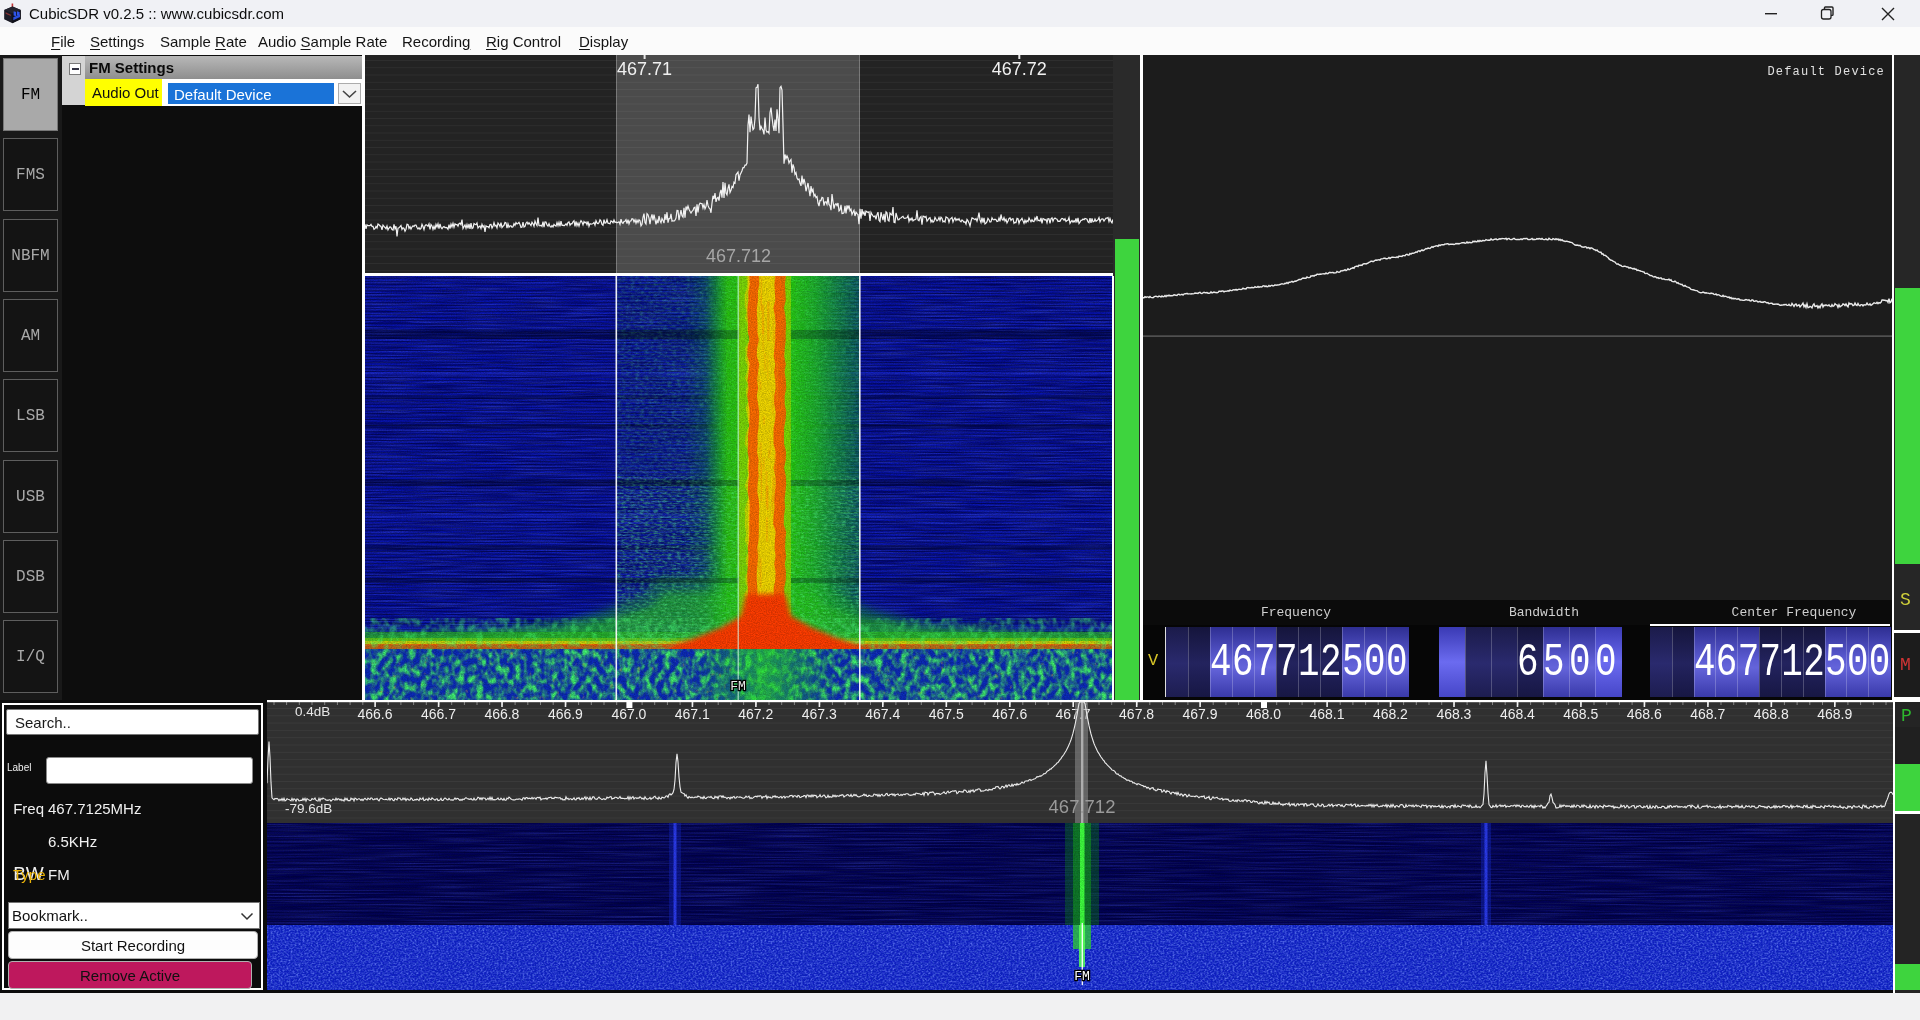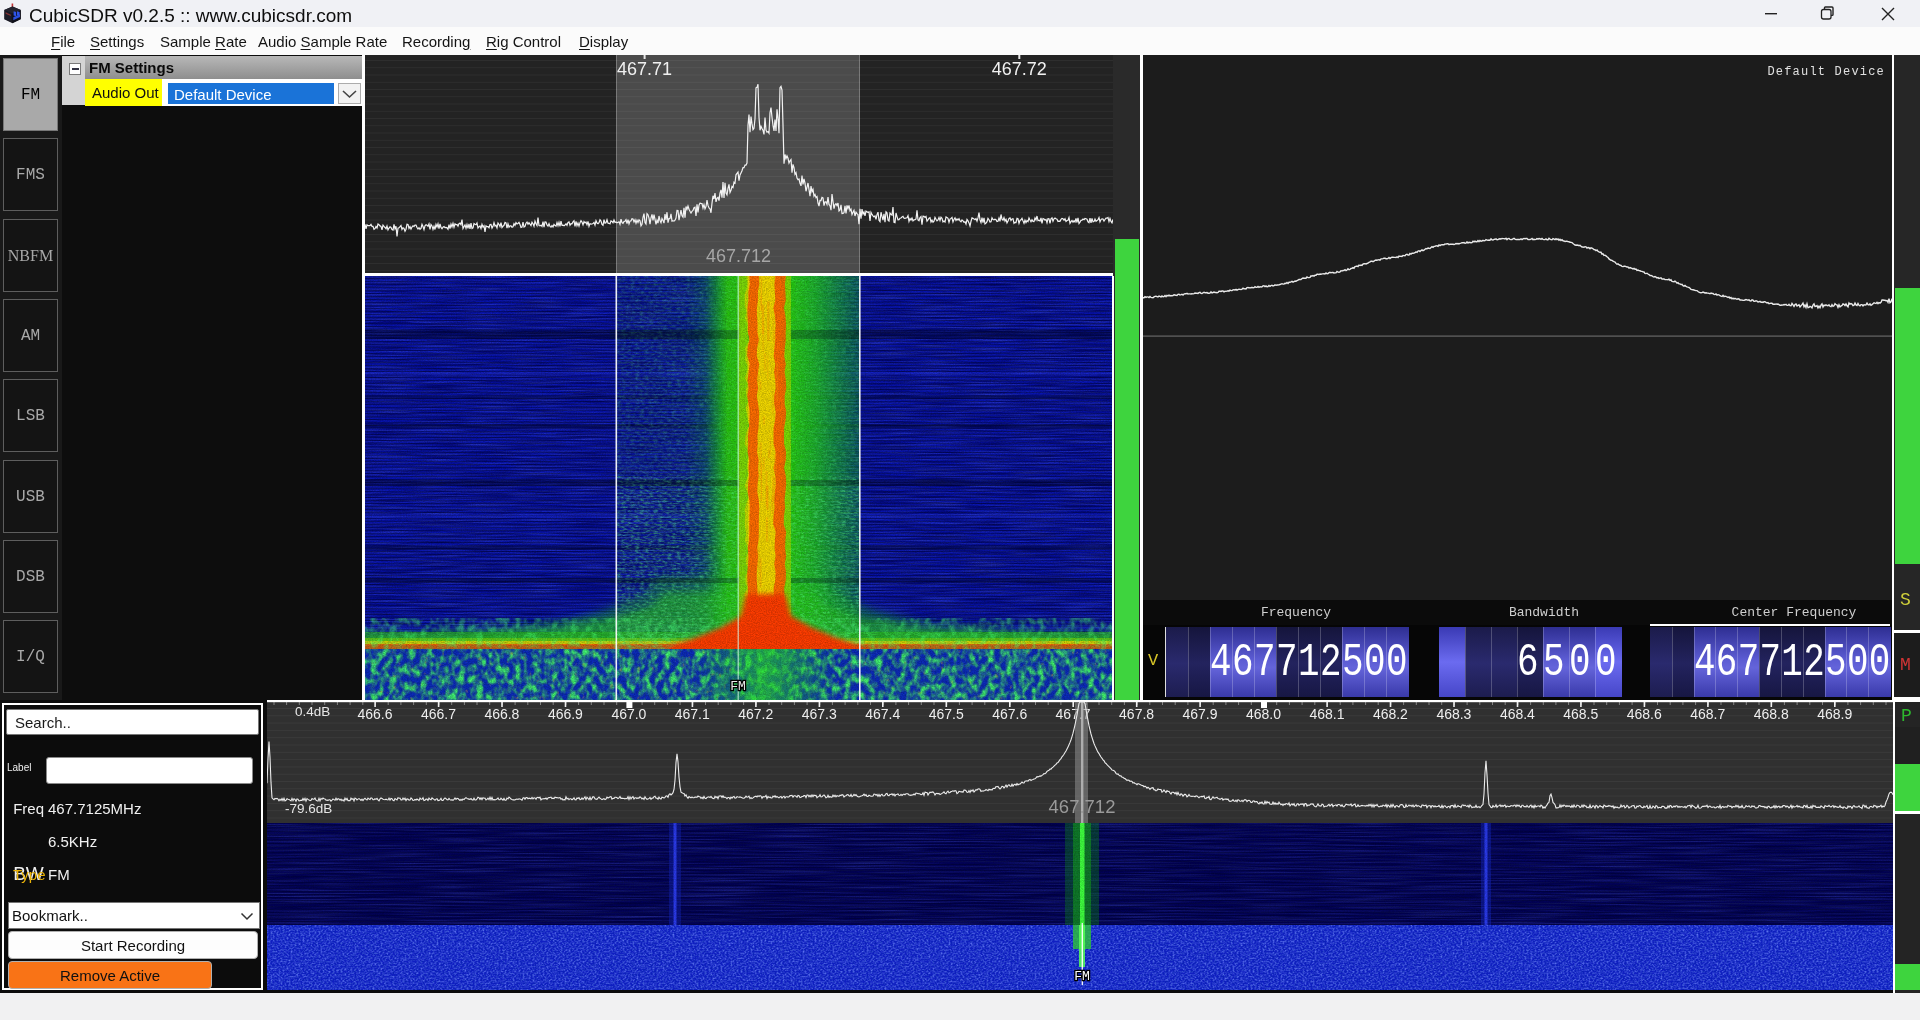--- a/index.html
+++ b/index.html
@@ -1,20 +1,20 @@
 <!DOCTYPE html>
 <html><head>
 <meta charset="utf-8">
 <style>
 * { margin:0; padding:0; box-sizing:border-box; }
 html,body { width:1920px; height:1020px; overflow:hidden; background:#000; font-family:"Liberation Sans",sans-serif; }
 .abs { position:absolute; }
 #app { position:relative; width:1920px; height:1020px; }
 #titlebar { position:absolute; left:0; top:0; width:1920px; height:27px; background:#f0f1f5; color:#0d0d0d; }
-#titlebar .ttext { position:absolute; left:29px; top:5px; font-size:19px; }
+#titlebar .ttext { position:absolute; left:29px; top:5px; font-size:15px; }
 #menubar { position:absolute; left:0; top:27px; width:1920px; height:28px; background:#fbfbfb; color:#141414; font-size:15px; }
 #menubar span { position:absolute; top:6px;margin-left:41px; }
 #menubar u { text-decoration:underline; text-underline-offset:2px; }
 .digit { position:absolute; font-family:"Liberation Mono",monospace; font-size:46px; color:#fff; transform:scaleX(0.78); transform-origin:left top; line-height:46px; }
 .mlab { position:absolute; font-family:"Liberation Mono",monospace; font-size:13px; color:#cfcfcf;margin-left:28px; }
 .winbtn { position:absolute; top:0; height:27px; width:46px; }
 </style>
 </head>
 <body>
 <div id="app">
@@ -128,21 +128,21 @@
     <span style="left:119px">Sample <u>R</u>ate</span>
     <span style="left:217px">Audio <u>S</u>ample Rate</span>
     <span style="left:361px">Recordin<u>g</u></span>
     <span style="left:445px"><u>R</u>ig Control</span>
     <span style="left:538px"><u>D</u>isplay</span>
   </div>
 
   <div class="abs" style="left:0;top:55px;width:62px;height:645px;background:#191919"></div>
   <div style="position:absolute;left:3px;top:58px;width:55px;height:73px;background:#a9a9a9;color:#000;border:1px solid #777;box-sizing:border-box;display:flex;align-items:center;justify-content:center;font-family:'Liberation Mono',monospace;font-size:16px">FM</div>
     <div style="position:absolute;left:3px;top:138px;width:55px;height:73px;background:#141414;color:#a8a8a8;border:1px solid #5e5e5e;box-sizing:border-box;display:flex;align-items:center;justify-content:center;font-family:'Liberation Mono',monospace;font-size:16px">FMS</div>
-    <div style="position:absolute;left:3px;top:219px;width:55px;height:73px;background:#141414;color:#a8a8a8;border:1px solid #5e5e5e;box-sizing:border-box;display:flex;align-items:center;justify-content:center;font-family:Liberation Serif, serif;font-size:16px">NBFM</div>
+    <div style="position:absolute;left:3px;top:219px;width:55px;height:73px;background:#141414;color:#a8a8a8;border:1px solid #5e5e5e;box-sizing:border-box;display:flex;align-items:center;justify-content:center;font-family:Liberation Mono, monospace;font-size:16px">NBFM</div>
     <div style="position:absolute;left:3px;top:299px;width:55px;height:73px;background:#141414;color:#a8a8a8;border:1px solid #5e5e5e;box-sizing:border-box;display:flex;align-items:center;justify-content:center;font-family:'Liberation Mono',monospace;font-size:16px">AM</div>
     <div style="position:absolute;left:3px;top:379px;width:55px;height:73px;background:#141414;color:#a8a8a8;border:1px solid #5e5e5e;box-sizing:border-box;display:flex;align-items:center;justify-content:center;font-family:'Liberation Mono',monospace;font-size:16px">LSB</div>
     <div style="position:absolute;left:3px;top:460px;width:55px;height:73px;background:#141414;color:#a8a8a8;border:1px solid #5e5e5e;box-sizing:border-box;display:flex;align-items:center;justify-content:center;font-family:'Liberation Mono',monospace;font-size:16px">USB</div>
     <div style="position:absolute;left:3px;top:540px;width:55px;height:73px;background:#141414;color:#a8a8a8;border:1px solid #5e5e5e;box-sizing:border-box;display:flex;align-items:center;justify-content:center;font-family:'Liberation Mono',monospace;font-size:16px">DSB</div>
     <div style="position:absolute;left:3px;top:620px;width:55px;height:73px;background:#141414;color:#a8a8a8;border:1px solid #5e5e5e;box-sizing:border-box;display:flex;align-items:center;justify-content:center;font-family:'Liberation Mono',monospace;font-size:16px">I/Q</div>
 
   <div class="abs" style="left:62px;top:55px;width:301px;height:645px;background:#0d0d0d"></div>
   <div class="abs" style="left:62px;top:56px;width:23px;height:49px;background:#d4d4d4"></div>
   <div class="abs" style="left:69px;top:63px;width:12px;height:12px;background:#fff;border:1px solid #7a7a7a"></div>
   <div class="abs" style="left:71.5px;top:68.4px;width:7px;height:1.6px;background:#334"></div>
@@ -366,21 +366,21 @@
   <div class="abs" style="left:13px;top:863px;font-size:19px;color:#f0f0f0;width:31px;text-align:center">BW</div>
   <div class="abs" style="left:48px;top:833px;font-size:15px;color:#f0f0f0">6.5KHz</div>
   <div class="abs" style="left:13px;top:866px;font-size:15px;color:#eab308;width:31px;text-align:right">Type</div>
   <div class="abs" style="left:48px;top:866px;font-size:15px;color:#f0f0f0">FM</div>
   <div class="abs" style="left:8px;top:902px;width:252px;height:27px;background:#fff;border:1px solid #767676"></div>
   <div class="abs" style="left:12px;top:907px;font-size:15px;color:#111">Bookmark..</div>
   <svg class="abs" style="left:240px;top:912px" width="14" height="9" viewBox="0 0 14 9">
       <path d="M1.5,1.5 L7,7 L12.5,1.5" fill="none" stroke="#333" stroke-width="1.5"></path>
     </svg>
   <div class="abs" style="left:8px;top:931px;width:250px;height:28px;background:#fdfdfd;border:1px solid #b0b0b0;border-radius:4px;text-align:center;font-size:15px;color:#111;line-height:27px">Start Recording</div>
-  <div class="abs" style="left:8px;top:961px;width:204px;height:28px;background:#f97316;border:1px solid #b0b0b0;border-radius:4px;text-align:center;font-size:15px;color:#111;line-height:27px">Remove Active</div>
+  <div class="abs" style="left:8px;top:961px;width:244px;height:28px;background:#be185d;border:1px solid #b0b0b0;border-radius:4px;text-align:center;font-size:15px;color:#111;line-height:27px">Remove Active</div>
 
   <svg class="abs" style="left:267px;top:700px" width="1626" height="123" viewBox="0 0 1626 123" preserveAspectRatio="none">
       <rect width="1626" height="123" fill="#303030"></rect>
       <rect y="8.0" width="1626" height="1" fill="#ffffff" opacity="0.05"></rect>
       <rect y="15.3" width="1626" height="1" fill="#ffffff" opacity="0.05"></rect>
       <rect y="22.6" width="1626" height="1" fill="#ffffff" opacity="0.05"></rect>
       <rect y="29.9" width="1626" height="1" fill="#ffffff" opacity="0.05"></rect>
       <rect y="37.2" width="1626" height="1" fill="#ffffff" opacity="0.05"></rect>
       <rect y="44.5" width="1626" height="1" fill="#ffffff" opacity="0.05"></rect>
       <rect y="51.8" width="1626" height="1" fill="#ffffff" opacity="0.05"></rect>

